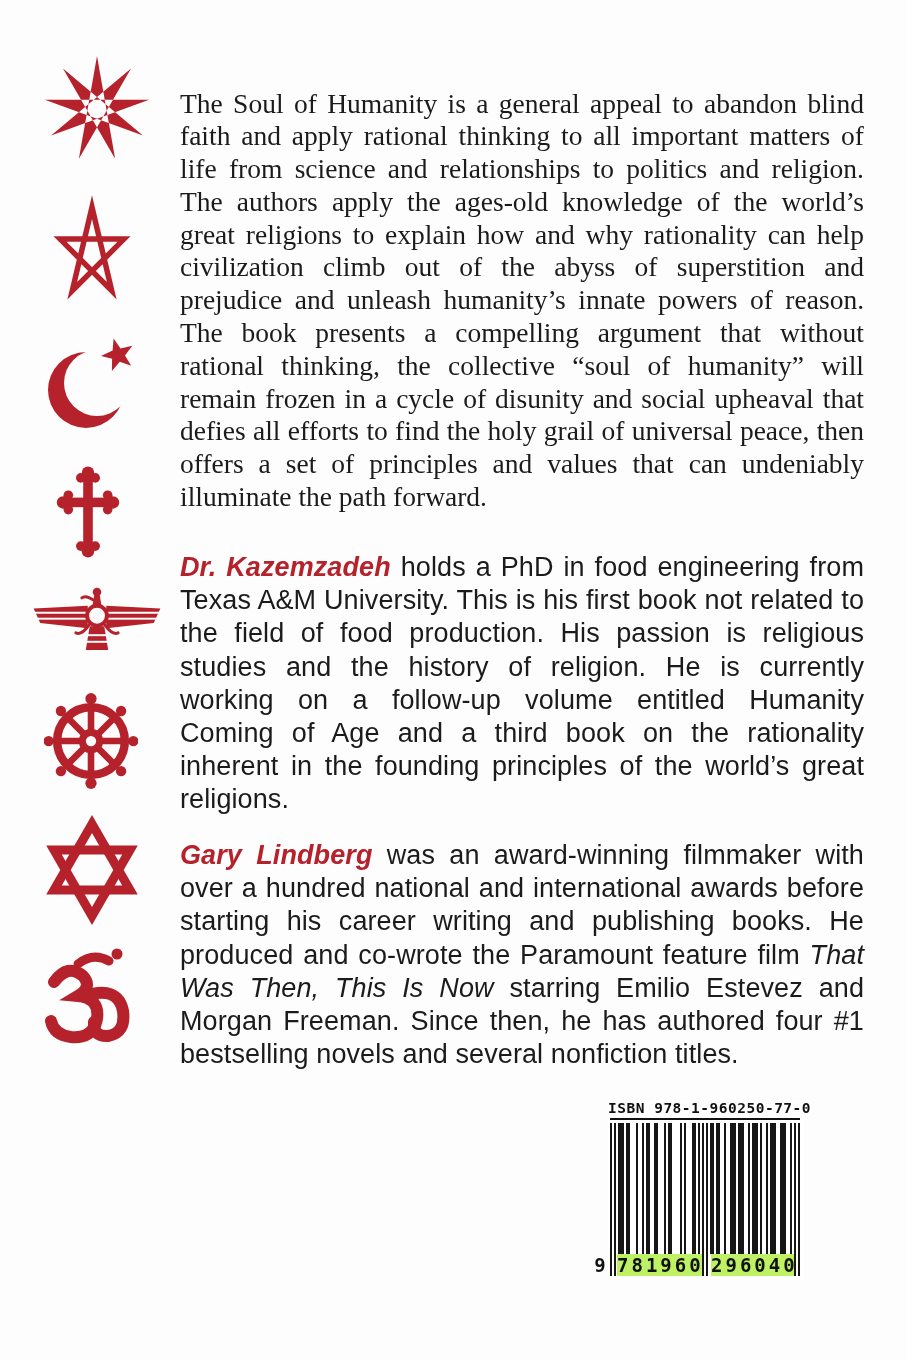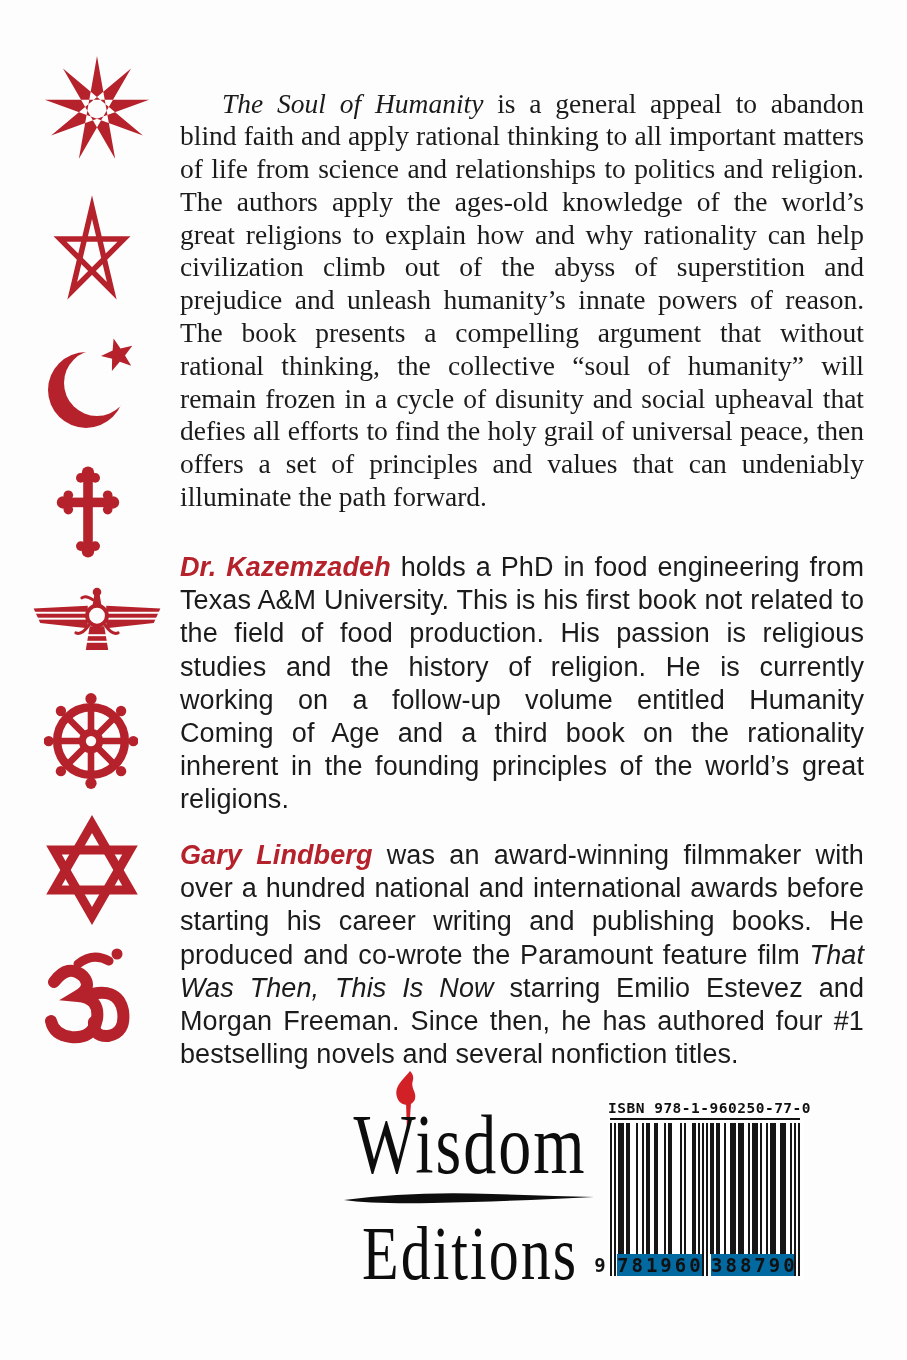--- a/index.html
+++ b/index.html
@@ -21,21 +21,21 @@
   .sym-pentagram{left:50px;top:184px;width:84px;height:132px;}
   .sym-crescent{left:44px;top:328px;width:100px;height:106px;}
   .sym-cross{left:54px;top:464px;width:68px;height:96px;}
   .sym-faravahar{left:31px;top:586px;width:132px;height:70px;}
   .sym-wheel{left:44px;top:690px;width:94px;height:104px;}
   .sym-davidstar{left:42px;top:814px;width:100px;height:112px;}
   .sym-om{left:38px;top:948px;width:100px;height:102px;}
   
   .para{position:absolute;left:180px;width:684px;text-align:justify;color:var(--ink);}
   .p1{top:60px;font-family:"Liberation Serif",serif;font-size:27.5px;line-height:32.8px;}
-  .book-title{font-style:italic;margin-left:42px;}
+  .book-title{}
   .p2,.p3{font-family:"Liberation Sans",sans-serif;font-size:27px;line-height:33.2px;letter-spacing:0.1px;}
   .p2{top:524px;}
   .p3{top:812px;}
   .author-name{font-weight:bold;color:var(--red);font-style:italic;}
   .film-title{font-style:italic;}
   
   .logo{position:absolute;left:334px;top:1066px;width:272px;height:230px;
         font-family:"Liberation Serif",serif;color:#0d0d0d;}
   .logo-flame{position:absolute;left:56px;top:4px;width:36px;height:70px;color:var(--flame);}
   .logo-flame svg{display:block;width:100%;height:100%;}
@@ -46,21 +46,21 @@
   .logo-underline{position:absolute;left:8px;top:122px;width:254px;height:20px;color:#0d0d0d;}
   .logo-underline svg{display:block;width:100%;height:100%;}
   
   .barcode{position:absolute;left:608px;top:1100px;width:196px;height:180px;background:#fff;
            font-family:"DejaVu Sans Mono",monospace;color:#111;}
   .isbn-label{position:absolute;top:0;left:0;width:100%;text-align:center;
               font-size:14.5px;font-weight:bold;letter-spacing:0.5px;white-space:nowrap;}
   .isbn-rule{position:absolute;top:18px;left:2px;width:190px;height:2px;background:#111;}
   .ean-bars{position:absolute;left:2px;top:23px;width:190px;height:153px;}
   .ean-bars .bar{position:absolute;top:0;background:#161616;}
-  .digit{position:absolute;top:131px;height:22px;line-height:22px;background:#0369a1;
+  .digit{position:absolute;top:131px;height:22px;line-height:22px;background:#bef264;
          font-size:19px;font-weight:bold;}
   .digit-nine{left:-17px;width:14px;text-align:center;background:transparent;}
   .digit-g1{left:7px;width:85px;text-align:center;letter-spacing:3px;}
   .digit-g2{left:101px;width:85px;text-align:center;letter-spacing:3px;}
 </style>
 </head>
 <body>
 
 <div class="page">
 
@@ -166,43 +166,28 @@
       <circle cx="79" cy="5" r="5.5" fill="currentColor"></circle>
     </svg>
   </div>
 
   <p class="para p1"><span class="book-title">The Soul of Humanity</span><span> is a general appeal to abandon blind faith and apply rational thinking to all important matters of life from science and relationships to politics and religion. The authors apply the ages-old knowledge of the world’s great religions to explain how and why rationality can help civilization climb out of the abyss of superstition and prejudice and unleash humanity’s innate powers of reason. The book presents a compelling argument that without rational thinking, the collective “soul of humanity” will remain frozen in a cycle of disunity and social upheaval that defies all efforts to find the holy grail of universal peace, then offers a set of principles and values that can undeniably illuminate the path forward.</span></p>
 
   <p class="para p2"><span class="author-name">Dr. Kazemzadeh</span><span> holds a PhD in food engineering from Texas A&amp;M University. This is his first book not related to the field of food production. His passion is religious studies and the history of religion. He is currently working on a follow-up volume entitled Humanity Coming of Age and a third book on the rationality inherent in the founding principles of the world’s great religions.</span></p>
 
   <p class="para p3"><span class="author-name">Gary Lindberg</span><span> was an award-winning filmmaker with over a hundred national and international awards before starting his career writing and publishing books. He produced and co-wrote the Paramount feature film </span><span class="film-title">That Was Then, This Is Now</span><span> starring Emilio Estevez and Morgan Freeman. Since then, he has authored four #1 bestselling novels and several nonfiction titles.</span></p>
 
-  <div class="logo">
-    <div class="logo-flame">
-      <svg viewBox="0 0 36 70">
-        <path fill="currentColor" d="M20,1 C13,10 4,16 7,27 C9,36 22,38 25,29 C27,22 20,18 23,10 C24,6 22,3 20,1 Z"></path>
-        <path fill="currentColor" d="M16,32 L21,33 L19,62 L17,62 Z"></path>
-      </svg>
-    </div>
-    <div class="logo-word logo-wisdom">Wisdom</div>
-    <div class="logo-underline">
-      <svg viewBox="0 0 254 20">
-        <path fill="currentColor" d="M2,12 Q70,3 150,6 Q210,8 252,9 Q180,13 90,15 Q30,16 2,12 Z"></path>
-      </svg>
-    </div>
-    <div class="logo-word logo-editions">Editions</div>
-  </div>
 
   <div class="barcode">
     <div class="isbn-label">ISBN 978-1-960250-77-0</div>
     <div class="isbn-rule"></div>
     <div class="ean-bars">
       <span class="digit digit-nine">9</span>
       <span class="digit digit-g1">781960</span>
-      <span class="digit digit-g2">388790</span>
+      <span class="digit digit-g2">296040</span>
     <div class="bar" style="left: 0px; width: 2px; height: 153px;"></div>
         <div class="bar" style="left: 4px; width: 2px; height: 153px;"></div>
         <div class="bar" style="left: 8px; width: 2px; height: 131px;"></div>
         <div class="bar" style="left: 10px; width: 2px; height: 131px;"></div>
         <div class="bar" style="left: 12px; width: 2px; height: 131px;"></div>
         <div class="bar" style="left: 16px; width: 2px; height: 131px;"></div>
         <div class="bar" style="left: 18px; width: 2px; height: 131px;"></div>
         <div class="bar" style="left: 26px; width: 2px; height: 131px;"></div>
         <div class="bar" style="left: 32px; width: 2px; height: 131px;"></div>
         <div class="bar" style="left: 36px; width: 2px; height: 131px;"></div>

